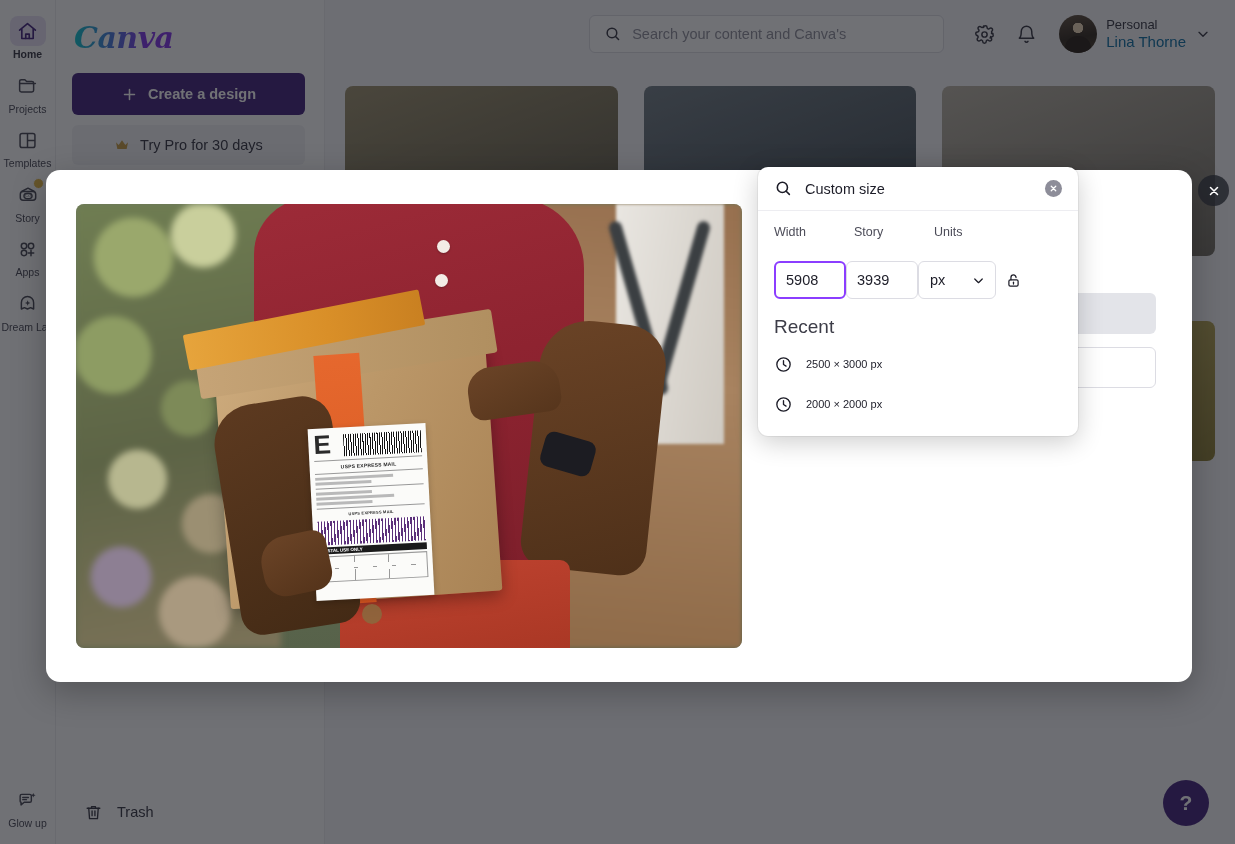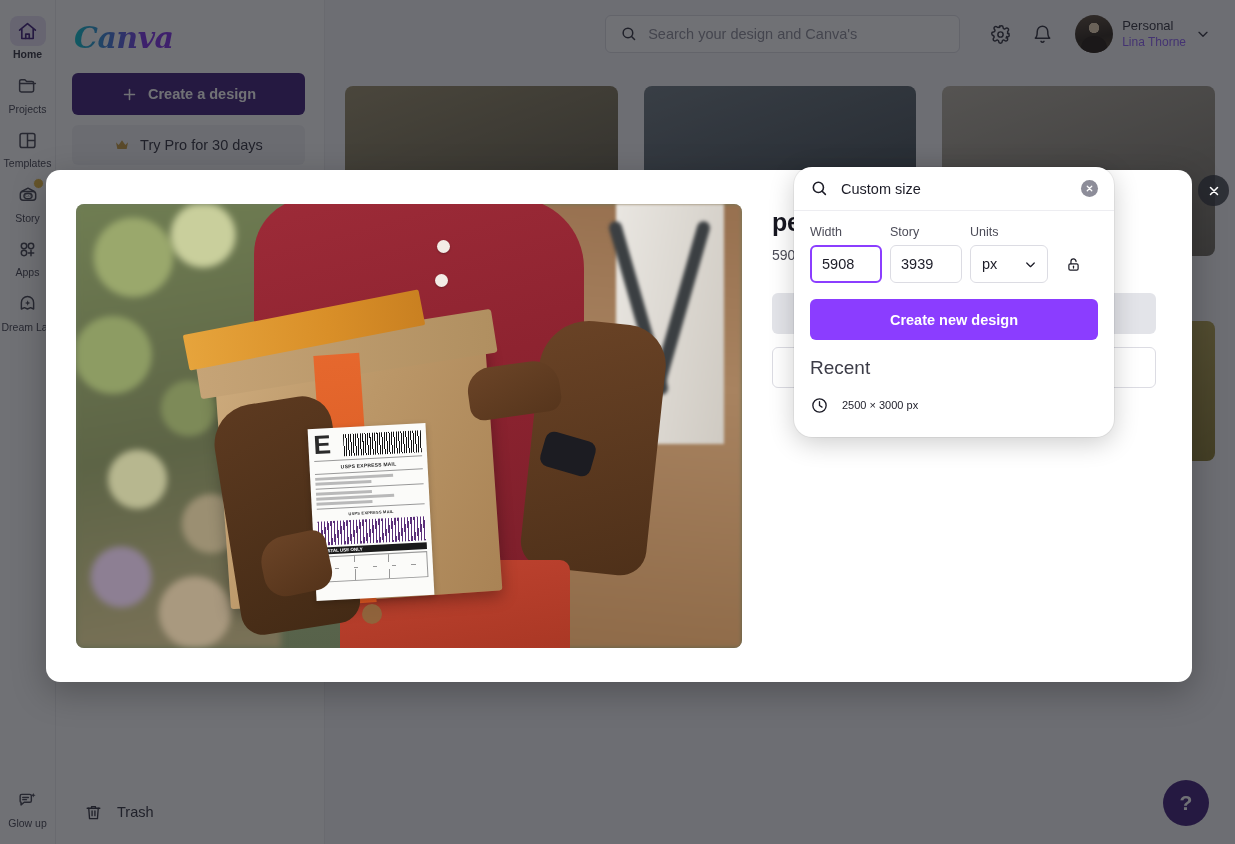--- a/index.html
+++ b/index.html
@@ -127,21 +127,21 @@
                 linear-gradient(170deg,#5a4a38 0%,#2a2016 58%,#4a3a26 100%);
     overflow: hidden; position: relative;
   }
   .avatar::after {
     content: ""; position: absolute; left: 50%; top: 56%;
     width: 26px; height: 22px; transform: translateX(-50%);
     background: #20170e; border-radius: 12px 12px 0 0;
   }
   .acct-text { line-height: 1.25; }
   .acct-text .l1 { font-size: 13px; color: #2d2d3a; font-weight: 400; }
-  .acct-text .l2 { font-size: 12px; color: #8b5cf6; }
+  .acct-text .l2 { font-size: 15px; color: #0369a1; }
 
   
   .banner {
     height: 112px; border-radius: 10px; position: relative;
     overflow: hidden;
     background: linear-gradient(100deg,#6b3a1f 0%,#8a4524 38%,#6d3418 100%);
     display: flex; align-items: center; justify-content: center;
   }
   .banner .bt {
     font-size: 54px; font-weight: 400; color: #efe2d6;
@@ -366,46 +366,46 @@
   }
   .btn-outline {
     width: 384px; height: 41px; border-radius: 6px;
     border: 1px solid #dcdce3; background: #fff; color: #1d1d28;
     font-family: inherit; font-size: 14.5px; font-weight: 600;
     cursor: pointer;
   }
 
   
   .size-pop {
-    position: absolute; left: 794px; top: 167px; z-index: 70;
+    position: absolute; left: 758px; top: 167px; z-index: 70;
     width: 320px;
-    background: #ffffff; border-radius: 18px;
+    background: #ffffff; border-radius: 10px;
     box-shadow: 0 6px 26px rgba(0,0,0,0.20), 0 0 0 1px rgba(0,0,0,0.05);
     overflow: hidden;
   }
   .pop-search {
     height: 44px; display: flex; align-items: center; gap: 12px;
     padding: 0 16px; border-bottom: 1px solid #ededf1;
   }
   .pop-search input {
     flex: 1; border: none; outline: none; background: transparent;
     font-family: inherit; font-size: 14.5px; color: #1d1d28;
   }
   .pop-search input::placeholder { color: #5b5b66; }
   .clear-btn {
     width: 17px; height: 17px; border-radius: 50%; border: none;
     background: #8d8d99; cursor: pointer; flex: 0 0 17px;
     display: flex; align-items: center; justify-content: center;
   }
   .pop-body { padding: 14px 16px 12px; }
   .fields-head {
-    display: flex; gap: 8px; font-size: 12.5px; color: #4c4c58; margin-bottom: 6px;
+    display: flex; gap: 8px; font-size: 12.5px; color: #4c4c58; margin-bottom: 22px;
   }
   .fh1 { width: 72px; } .fh2 { width: 72px; } .fh3 { width: 78px; }
-  .fields-row { display: flex; align-items: center; gap: 8px; }
+  .fields-row { display: flex; align-items: center; }
   .fld {
     width: 72px; height: 38px; border-radius: 6px;
     border: 1px solid #dcdce3; background: #fff;
     font-family: inherit; font-size: 14.5px; color: #1d1d28;
     padding: 0 10px; outline: none;
   }
   .fld.focused { border: 2px solid #8b3dff; }
   .unit-sel {
     width: 78px; height: 38px; border-radius: 6px;
     border: 1px solid #dcdce3; background: #fff; cursor: pointer;
@@ -551,21 +551,21 @@
     </aside>
 
     <main class="main-region">
 
       <div class="top-bar">
         <div class="search-box">
           <svg width="18" height="18" viewBox="0 0 24 24" fill="none" stroke="#2d2d3a" stroke-width="2" stroke-linecap="round">
             <circle cx="10.6" cy="10.6" r="6.4"></circle>
               <path d="M15.4 15.4l4 4"></path>
           </svg>
-          <span class="ph">Search your design and Canva's</span>
+          <span class="ph">Search your content and Canva's</span>
         </div>
 
         <button class="top-icon-btn">
           <svg width="21" height="21" viewBox="0 0 24 24" fill="none" stroke="#2d2d3a" stroke-width="1.7" stroke-linecap="round" stroke-linejoin="round">
             <circle cx="12" cy="12" r="3"></circle>
             <path d="M19.2 14.2a1.6 1.6 0 0 0 .32 1.77l.06.06a2 2 0 1 1-2.83 2.83l-.06-.06a1.6 1.6 0 0 0-1.77-.32 1.6 1.6 0 0 0-.97 1.47V20a2 2 0 1 1-4 0v-.1a1.6 1.6 0 0 0-1.05-1.47 1.6 1.6 0 0 0-1.77.32l-.06.06a2 2 0 1 1-2.83-2.83l.06-.06a1.6 1.6 0 0 0 .32-1.77 1.6 1.6 0 0 0-1.47-.97H4a2 2 0 1 1 0-4h.1a1.6 1.6 0 0 0 1.47-1.05 1.6 1.6 0 0 0-.32-1.77l-.06-.06a2 2 0 1 1 2.83-2.83l.06.06a1.6 1.6 0 0 0 1.77.32H10a1.6 1.6 0 0 0 .97-1.47V4a2 2 0 1 1 4 0v.1a1.6 1.6 0 0 0 .97 1.47 1.6 1.6 0 0 0 1.77-.32l.06-.06a2 2 0 1 1 2.83 2.83l-.06.06a1.6 1.6 0 0 0-.32 1.77V10a1.6 1.6 0 0 0 1.47.97H20a2 2 0 1 1 0 4h-.1a1.6 1.6 0 0 0-1.47.97z"></path>
           </svg>
         </button>
 
         <button class="top-icon-btn">
@@ -725,29 +725,35 @@
         </div>
         <button class="lock-btn">
           <svg width="17" height="17" viewBox="0 0 24 24" fill="none" stroke="#1d1d28" stroke-width="1.75" stroke-linecap="round" stroke-linejoin="round">
             <rect x="5.5" y="11" width="13" height="9" rx="2"></rect>
             <path d="M8.4 11V7.8a3.6 3.6 0 0 1 7.2 0"></path>
             <path d="M12 14.4v2.6"></path>
           </svg>
         </button>
       </div>
 
-      <button class="btn-primary">Create new design</button>
 
       <div class="recent-hd">Recent</div>
 
       <div class="recent-item">
         <svg width="19" height="19" viewBox="0 0 24 24" fill="none" stroke="#1d1d28" stroke-width="1.7" stroke-linecap="round" stroke-linejoin="round">
           <circle cx="12" cy="12" r="8.4"></circle>
             <path d="M12 7.2V12l3.2 2"></path>
         </svg>
         <span>2500 × 3000 px</span>
       </div>
 
+      <div class="recent-item">
+        <svg width="19" height="19" viewBox="0 0 24 24" fill="none" stroke="#1d1d28" stroke-width="1.7" stroke-linecap="round" stroke-linejoin="round">
+          <circle cx="12" cy="12" r="8.4"></circle>
+            <path d="M12 7.2V12l3.2 2"></path>
+        </svg>
+        <span>2000 × 2000 px</span>
+      </div>
 
     </div>
   </div>
 
 </div>
 
 </body></html>

